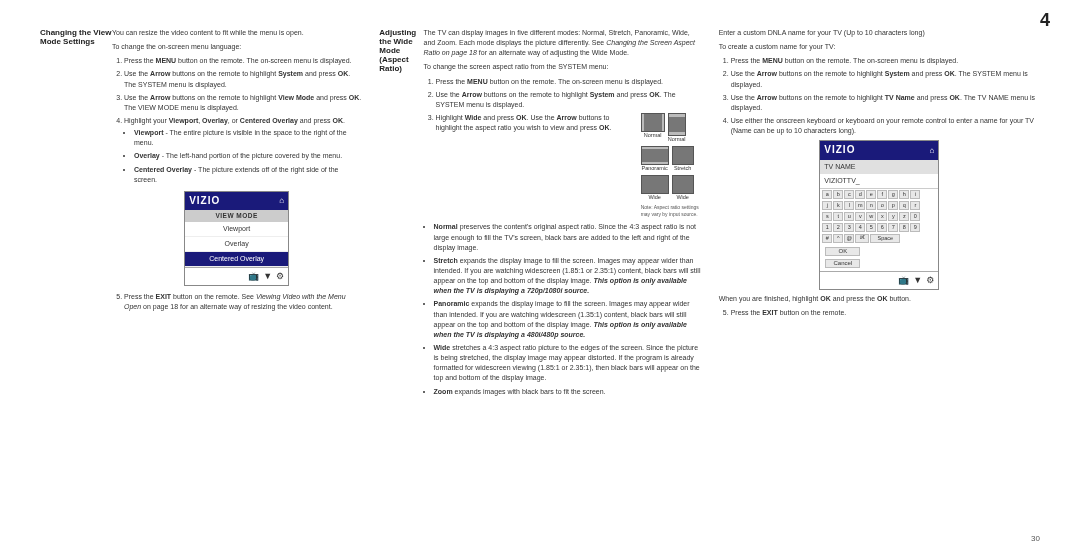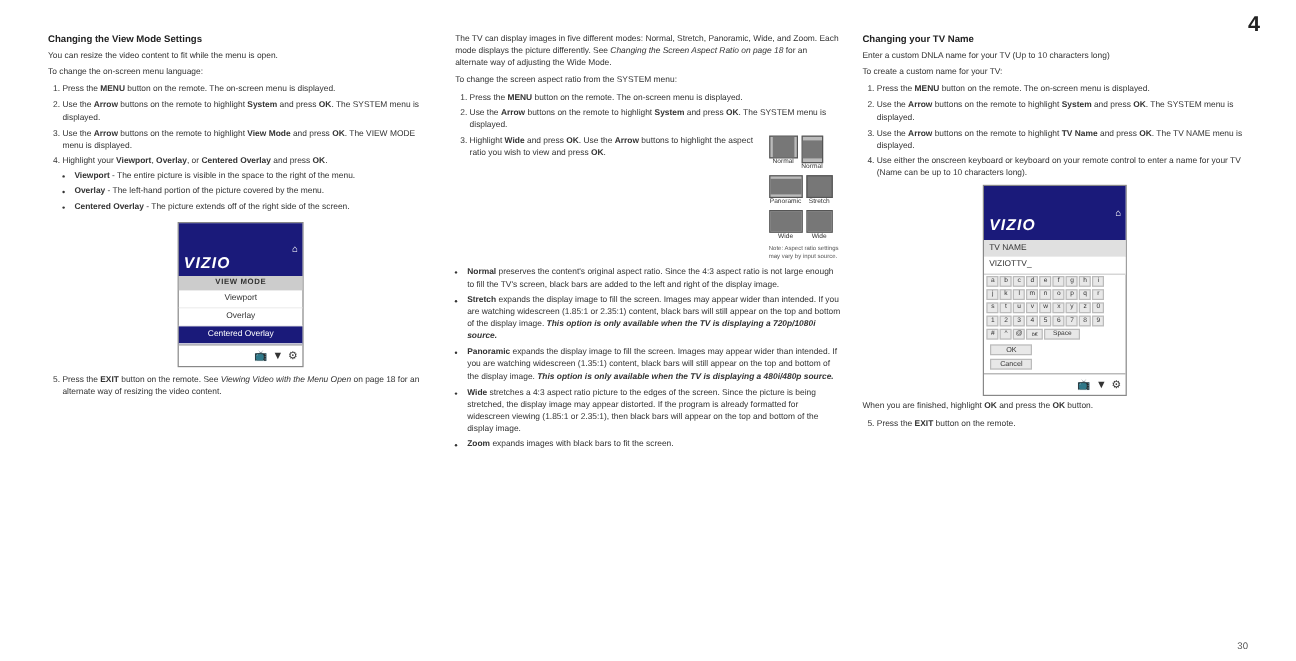--- a/index.html
+++ b/index.html
@@ -26,21 +26,21 @@
       top: 28px;
       left: 40px;
       right: 40px;
       bottom: 20px;
       display: flex;
       gap: 18px;
     }
     .column {
       flex: 1;
       display: flex;
-      flex-direction: column;
+      flex-direction: row;
     }
     .section-title {
       font-size: 8px;
       font-weight: bold;
       margin-bottom: 5px;
     }
     .section-body {
       font-size: 7px;
       line-height: 1.45;
       color: #333;
@@ -82,25 +82,23 @@
       background: #1a1a7a;
       color: #fff;
       display: flex;
       align-items: center;
       justify-content: space-between;
       padding: 2px 4px;
       font-size: 7px;
       font-weight: bold;
     }
     .vizio-logo {
-      font-size: 13px;
-      font-weight: bold;
-      font-style: italic;
+      font-size: 10px;
+      font-weight: bold;
       letter-spacing: 1px;
-      margin-top: 22px;
     }
     .vizio-home-icon {
       font-size: 8px;
     }
     .vizio-menu-title {
       background: #ccc;
       text-align: center;
       padding: 1px 4px;
       font-size: 6.5px;
       font-weight: bold;
@@ -220,20 +218,21 @@
         </div>
       </div>
 
       <ol start="5">
         <li>Press the <span class="bold">EXIT</span> button on the remote. See <span class="italic">Viewing Video with the Menu Open</span> on page 18 for an alternate way of resizing the video content.</li>
       </ol>
     </div>
   </div>
 
   <div class="column">
+    <div class="section-title">Adjusting the Wide Mode (Aspect Ratio)</div>
     <div class="section-body">
       <p>The TV can display images in five different modes: Normal, Stretch, Panoramic, Wide, and Zoom. Each mode displays the picture differently. See <span class="italic">Changing the Screen Aspect Ratio on page 18</span> for an alternate way of adjusting the Wide Mode.</p>
       <p>To change the screen aspect ratio from the SYSTEM menu:</p>
       <ol>
         <li>Press the <span class="bold">MENU</span> button on the remote. The on-screen menu is displayed.</li>
         <li>Use the <span class="bold">Arrow</span> buttons on the remote to highlight <span class="bold">System</span> and press <span class="bold">OK</span>. The SYSTEM menu is displayed.</li>
         <li>
           <div style="display:flex;gap:6px;align-items:flex-start;">
             <div style="flex:1;">
               Highlight <span class="bold">Wide</span> and press <span class="bold">OK</span>. Use the <span class="bold">Arrow</span> buttons to highlight the aspect ratio you wish to view and press <span class="bold">OK</span>.
@@ -291,21 +290,20 @@
         <li><span class="bold">Normal</span> preserves the content's original aspect ratio. Since the 4:3 aspect ratio is not large enough to fill the TV's screen, black bars are added to the left and right of the display image.</li>
         <li><span class="bold">Stretch</span> expands the display image to fill the screen. Images may appear wider than intended. If you are watching widescreen (1.85:1 or 2.35:1) content, black bars will still appear on the top and bottom of the display image. <span class="bold-italic">This option is only available when the TV is displaying a 720p/1080i source.</span></li>
         <li><span class="bold">Panoramic</span> expands the display image to fill the screen. Images may appear wider than intended. If you are watching widescreen (1.35:1) content, black bars will still appear on the top and bottom of the display image. <span class="bold-italic">This option is only available when the TV is displaying a 480i/480p source.</span></li>
         <li><span class="bold">Wide</span> stretches a 4:3 aspect ratio picture to the edges of the screen. Since the picture is being stretched, the display image may appear distorted. If the program is already formatted for widescreen viewing (1.85:1 or 2.35:1), then black bars will appear on the top and bottom of the display image.</li>
         <li><span class="bold">Zoom</span> expands images with black bars to fit the screen.</li>
       </ul>
     </div>
   </div>
 
   <div class="column">
-    <div class="section-title">Changing your TV Name</div>
     <div class="section-body">
       <p>Enter a custom DNLA name for your TV (Up to 10 characters long)</p>
       <p>To create a custom name for your TV:</p>
       <ol>
         <li>Press the <span class="bold">MENU</span> button on the remote. The on-screen menu is displayed.</li>
         <li>Use the <span class="bold">Arrow</span> buttons on the remote to highlight <span class="bold">System</span> and press <span class="bold">OK</span>. The SYSTEM menu is displayed.</li>
         <li>Use the <span class="bold">Arrow</span> buttons on the remote to highlight <span class="bold">TV Name</span> and press <span class="bold">OK</span>. The TV NAME menu is displayed.</li>
         <li>Use either the onscreen keyboard or keyboard on your remote control to enter a name for your TV (Name can be up to 10 characters long).</li>
       </ol>
 

